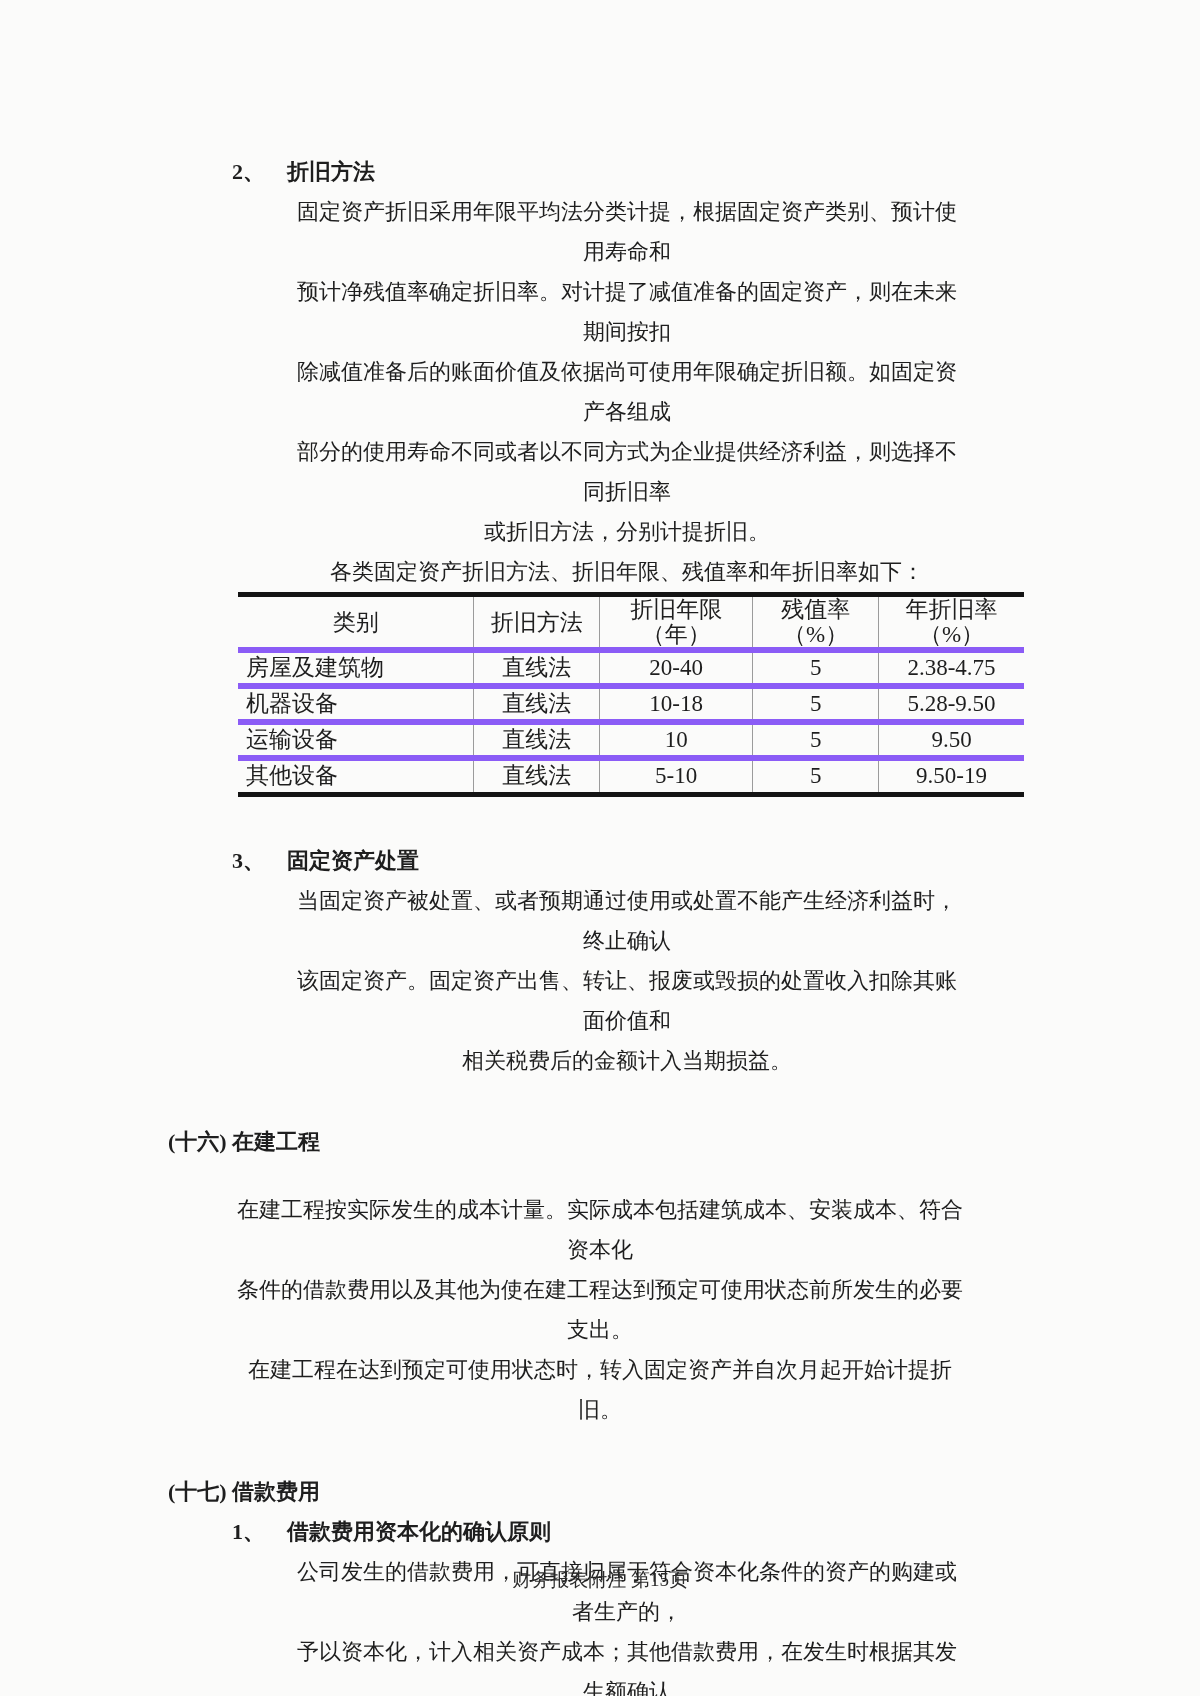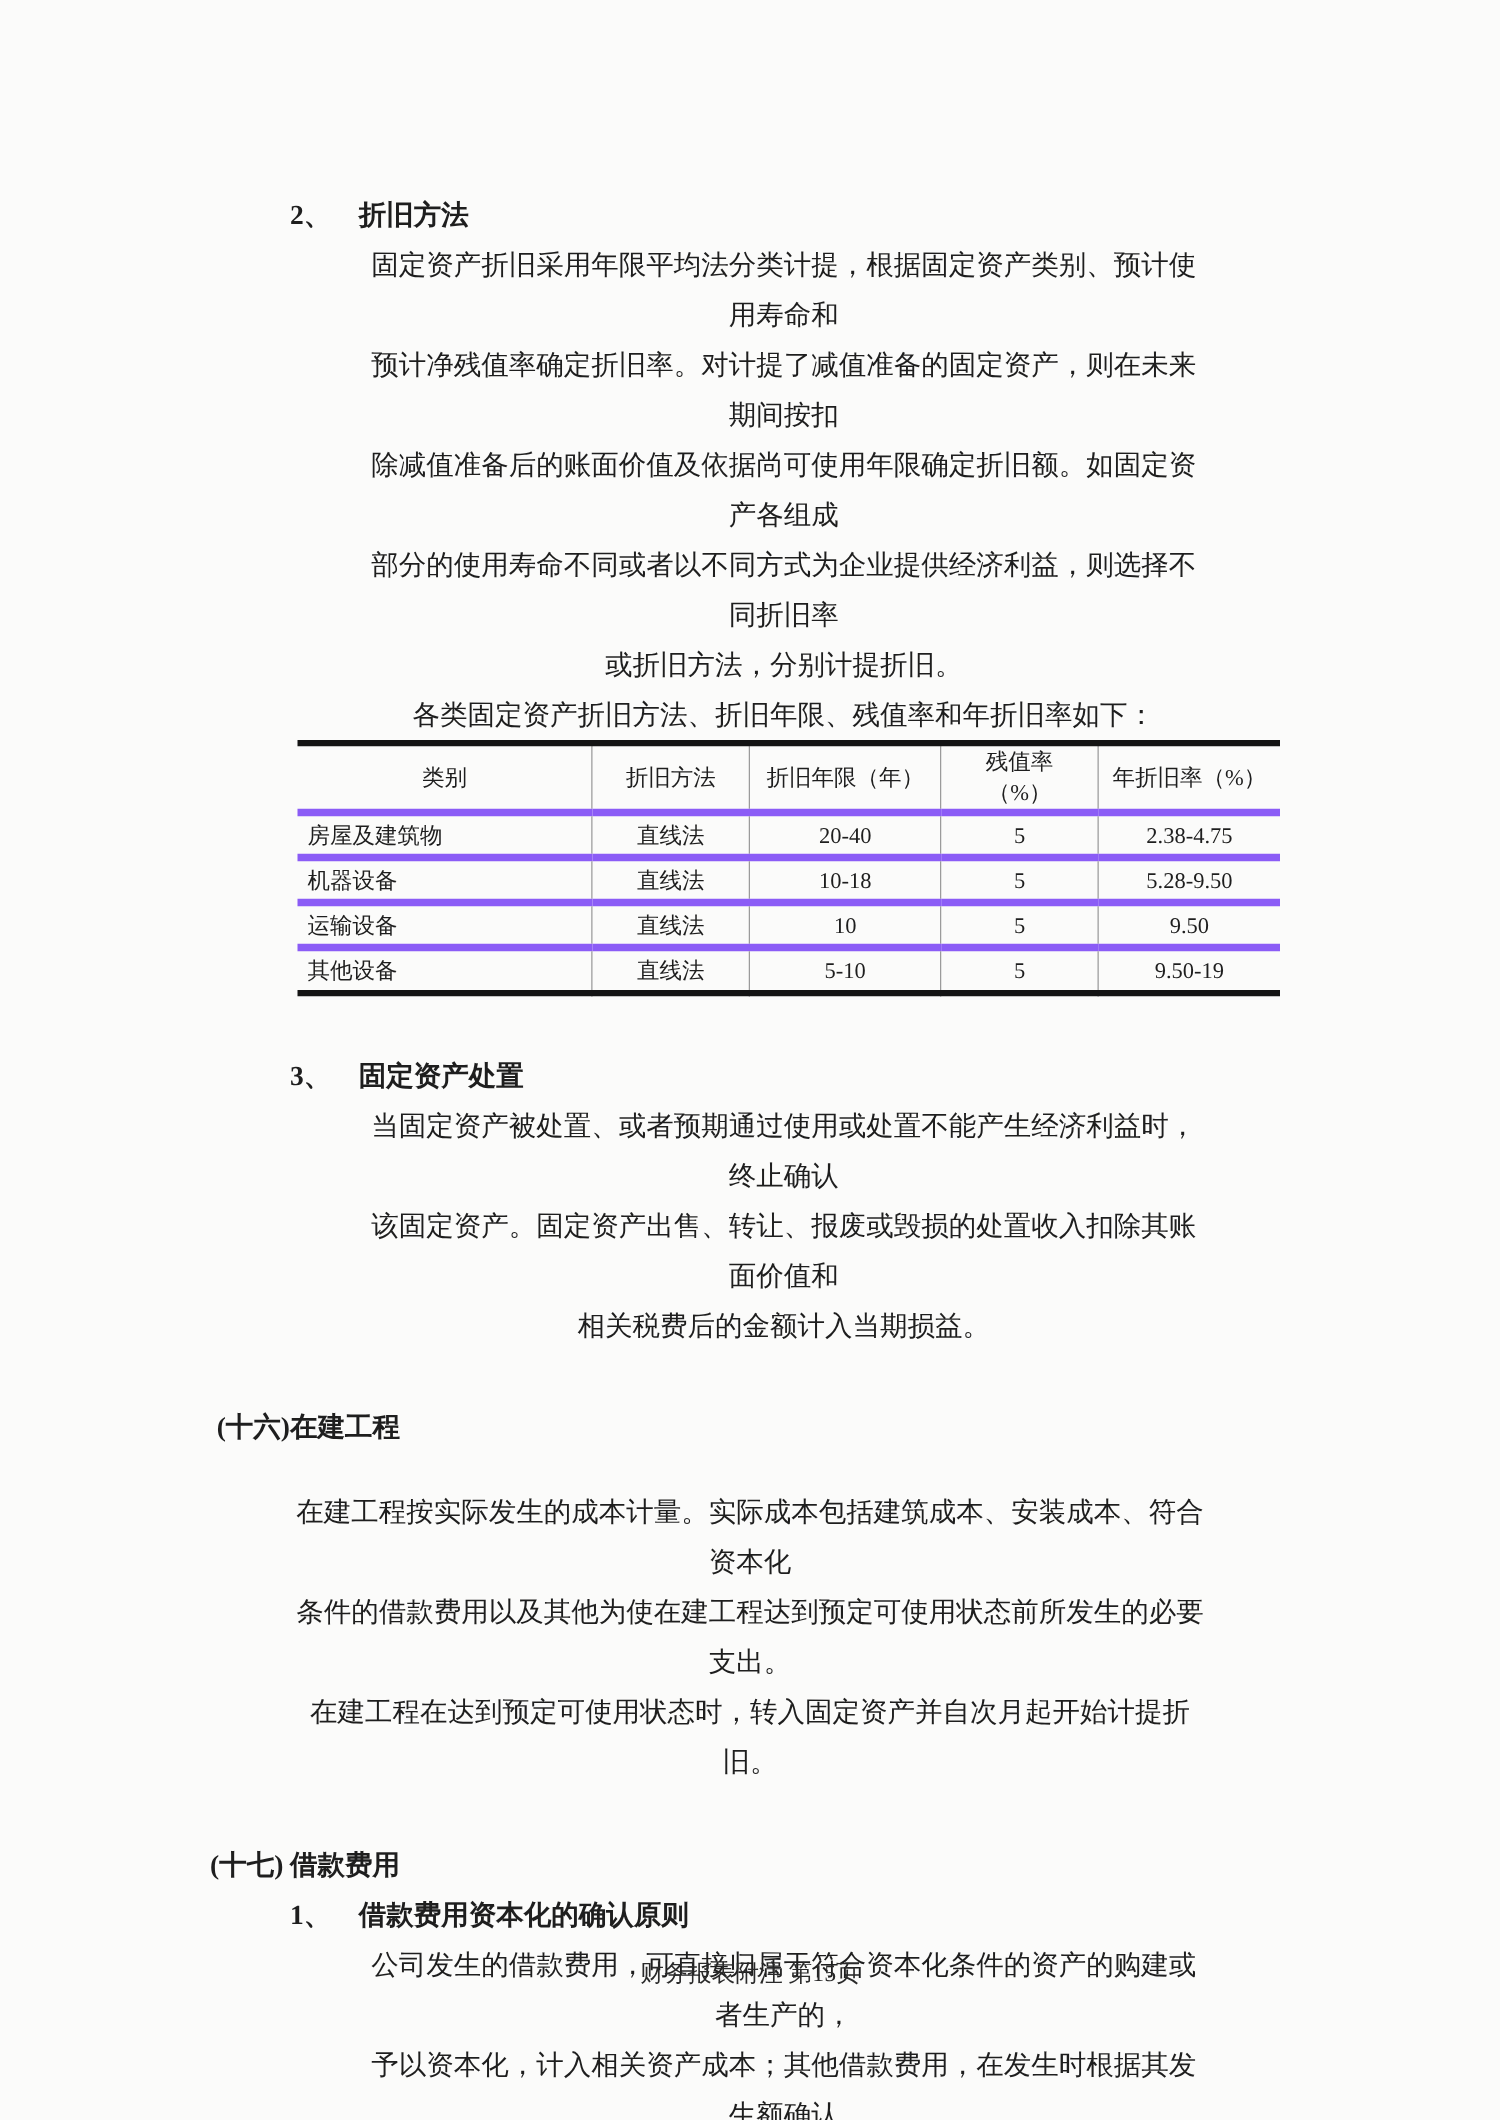--- a/index.html
+++ b/index.html
@@ -36,37 +36,37 @@
   .indent1 { margin-left: 232px; width: 736px; margin-top: 28px; }   
 
   
   table.dep {
     margin-left: 238px;
     width: 786px;
     border-collapse: collapse;
     table-layout: fixed;
     border-top: 5px solid #141414;
     border-bottom: 5px solid #141414;
-    font-size: 18px;
+    font-size: 23px;
   }
   table.dep th, table.dep td {
     font-weight: normal;
     text-align: center;
     vertical-align: middle;
     border-left: 1px solid #9b9b9b;
     padding: 0 6px;
   }
   table.dep th { height: 45px; line-height: 25px; white-space: pre-line; }
   table.dep td { height: 36px; line-height: 24px; border-top: 6px solid #8b5cf6; }
   table.dep th:first-child, table.dep td:first-child { border-left: none; }
   table.dep td.cat { text-align: left; padding-left: 8px; }
 
   
   .gap44 { margin-top: 44px; }
-  .gap41 { margin-top: 41px; text-align: right; }
+  .gap41 { margin-top: 41px; }
   .gap42 { margin-top: 42px; }
 
   .footer {
     position: absolute;
     left: 0; right: 0;
     top: 1560px;
     text-align: center;
     font-size: 19px;
     line-height: 40px;
     color: #2a2a2a;

